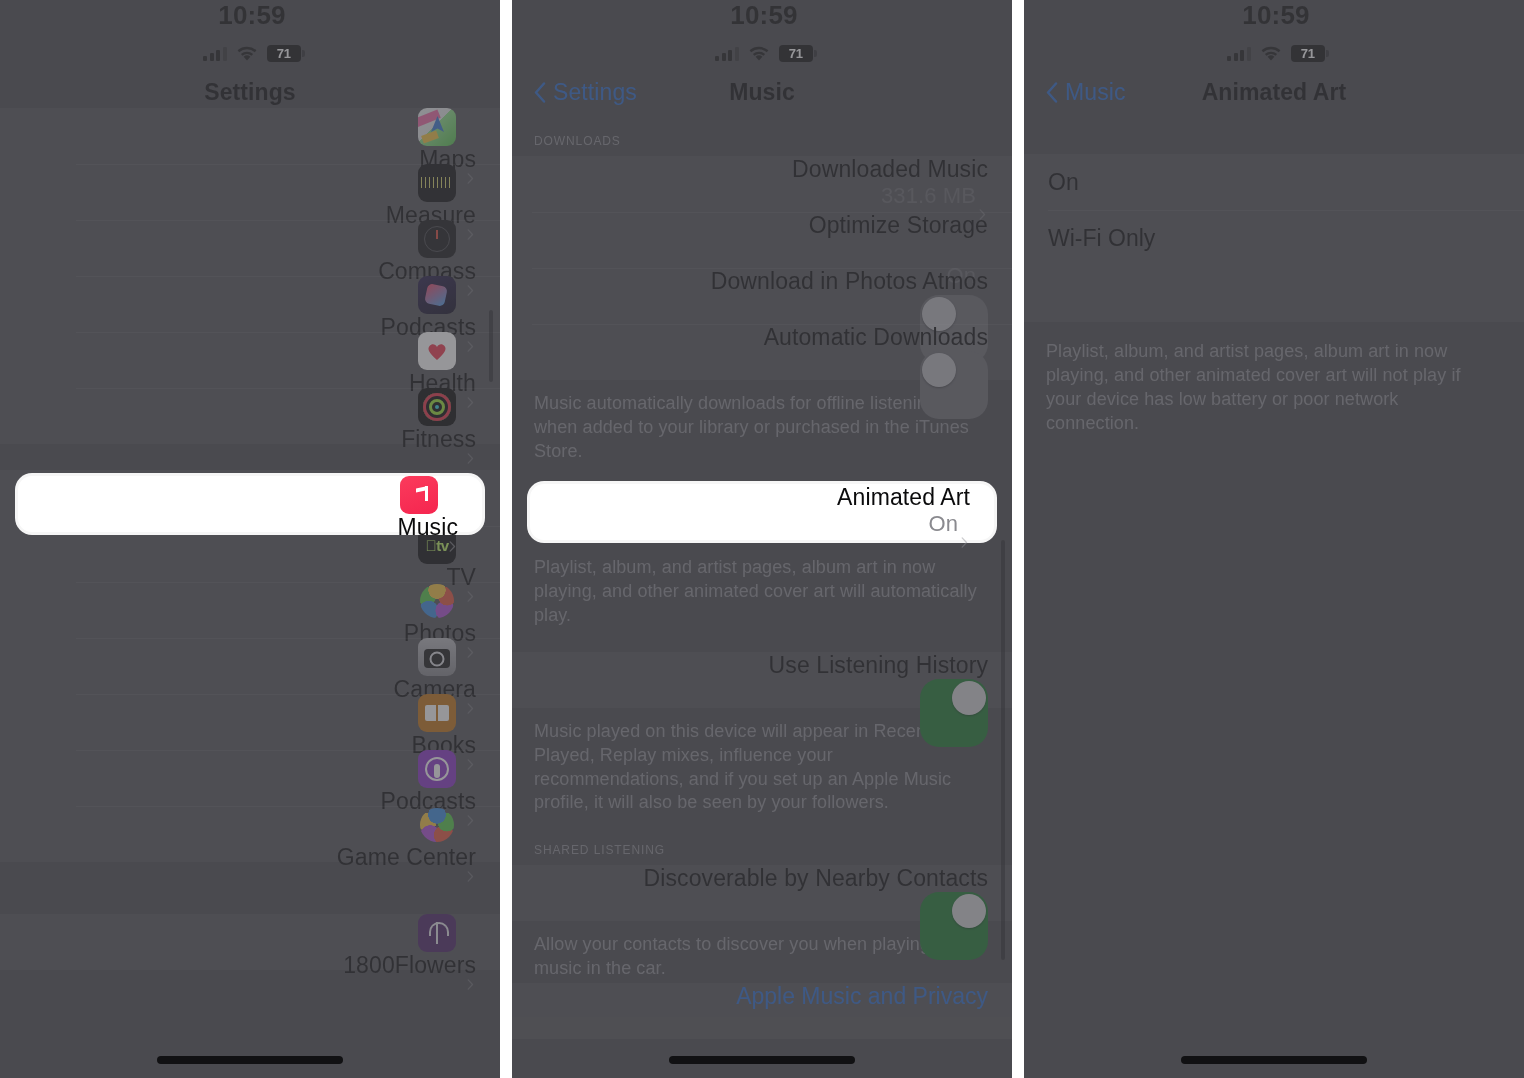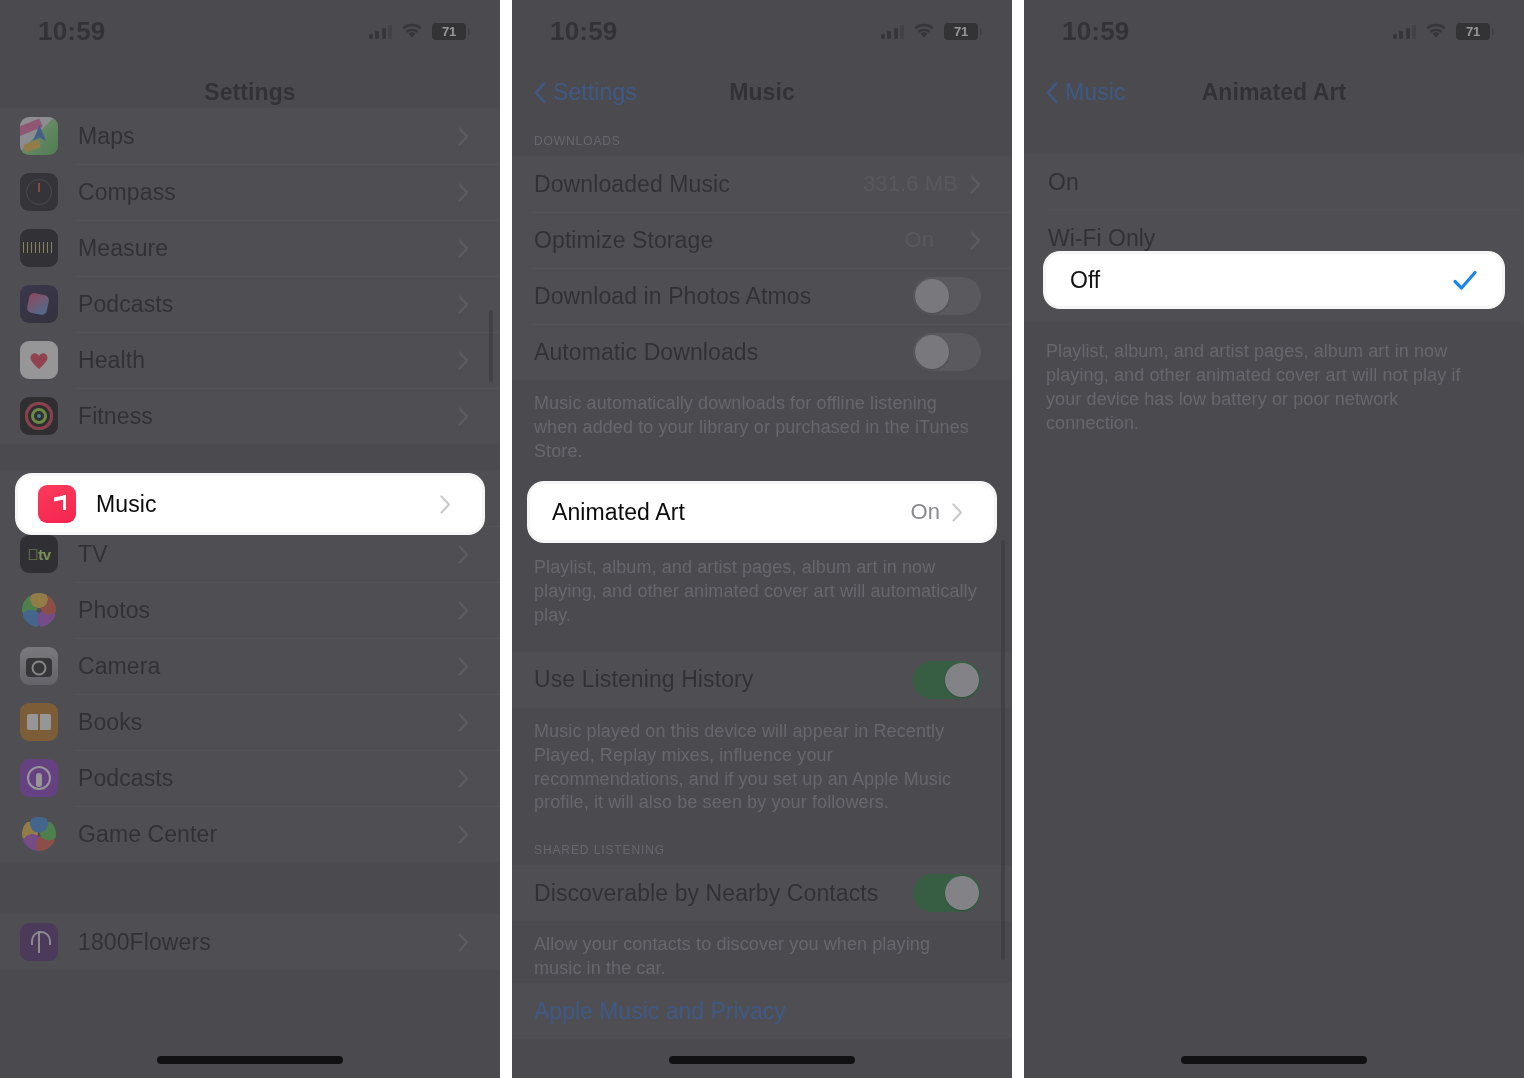--- a/index.html
+++ b/index.html
@@ -24,20 +24,21 @@
   .gap { flex:0 0 12px; background:#fff; }
 
   
   .dim { opacity:.42; }
 
   
   .statusbar {
     position:relative; height:62px;
     display:flex; align-items:center; justify-content:space-between;
     padding:0 34px 0 38px;
+    flex-direction:column;
   }
   .clock { font-size:26px; font-weight:700; color:#141416; letter-spacing:.2px; }
   .sb-right { display:flex; align-items:center; gap:9px; }
   .cell { display:flex; align-items:flex-end; gap:2.5px; height:15px; }
   .cell i { display:block; width:4px; background:#1b1b1d; border-radius:1px; }
   .cell i:nth-child(1){ height:5px; }
   .cell i:nth-child(2){ height:8px; }
   .cell i:nth-child(3){ height:11px; }
   .cell i:nth-child(4){ height:14px; opacity:.38; }
   .wifi { position:relative; width:22px; height:16px; }
@@ -69,23 +70,23 @@
     padding-left:22px; color:#2f6fd0;
   }
   .chev-l { width:12px; height:21px; }
   .nav-back span { font-size:23px; color:#2f6fd0; letter-spacing:.1px; }
 
   
   .list { position:relative; }
   .group { background:#55555a; }
   .row {
     position:relative;
-    display:flex; align-items:center;
+    display:flex; align-items:flex-end;
     height:56px;
-    padding-left:20px; padding-right:31px;
+    padding-left:20px; padding-right:24px;flex-direction:column;
   }
   .row + .row::before {
     content:""; position:absolute; left:76px; right:0; top:0;
     height:1px; background:rgba(255,255,255,.07);
   }
   .row.plain + .row.plain::before { left:20px; }
   .appicon {
     width:38px; height:38px; border-radius:9px;
     flex:0 0 38px; margin-right:20px;
     overflow:hidden; position:relative;
@@ -262,33 +263,33 @@
           <div class="row" style="margin-top:-14px;">
             <div class="appicon ic-maps">
                 <i></i>
               </div>
             <div class="rtitle">Maps</div>
             <svg class="chev-r" viewBox="0 0 11 19">
                 <path d="M1.5 1.5 9 9.5 1.5 17.5" stroke="#8e8e94" stroke-width="2.2" fill="none" stroke-linecap="round" stroke-linejoin="round"></path>
               </svg>
           </div>
           <div class="row">
+            <div class="appicon ic-measure">
+                <i></i>
+              </div>
+            <div class="rtitle">Measure</div>
+            <svg class="chev-r" viewBox="0 0 11 19">
+                <path d="M1.5 1.5 9 9.5 1.5 17.5" stroke="#8e8e94" stroke-width="2.2" fill="none" stroke-linecap="round" stroke-linejoin="round"></path>
+              </svg>
+          </div>
+          <div class="row">
             <div class="appicon ic-compass">
                 <i></i>
               </div>
             <div class="rtitle">Compass</div>
-            <svg class="chev-r" viewBox="0 0 11 19">
-                <path d="M1.5 1.5 9 9.5 1.5 17.5" stroke="#8e8e94" stroke-width="2.2" fill="none" stroke-linecap="round" stroke-linejoin="round"></path>
-              </svg>
-          </div>
-          <div class="row">
-            <div class="appicon ic-measure">
-                <i></i>
-              </div>
-            <div class="rtitle">Measure</div>
             <svg class="chev-r" viewBox="0 0 11 19">
                 <path d="M1.5 1.5 9 9.5 1.5 17.5" stroke="#8e8e94" stroke-width="2.2" fill="none" stroke-linecap="round" stroke-linejoin="round"></path>
               </svg>
           </div>
           <div class="row">
             <div class="appicon ic-shortcuts">
                 <i></i>
               </div>
             <div class="rtitle">Podcasts</div>
             <svg class="chev-r" viewBox="0 0 11 19">
@@ -578,23 +579,17 @@
         </div>
         <div class="orow">
           <div class="otitle">Wi-Fi Only</div>
         </div>
         <div class="orow" style="visibility:hidden;"></div>
       </div>
 
       <div class="footnote" style="padding-top:18px;">Playlist, album, and artist pages, album art in now playing, and other animated cover art will not play if your device has low battery or poor network connection.</div>
     </div>
 
-    <div class="hl orow" style="position:absolute;left:22px;right:22px;top:254px;height:52px;">
-      <div class="otitle">Off</div>
-      <svg class="check" viewBox="0 0 26 22">
-          <path d="M3 12.5 9.5 19 23 3.5" stroke="#1a84f0" stroke-width="3.2" fill="none" stroke-linecap="round" stroke-linejoin="round"></path>
-        </svg>
-    </div>
 
     <div class="homebar"></div>
   </div>
 
 </div>
 
 </body></html>

